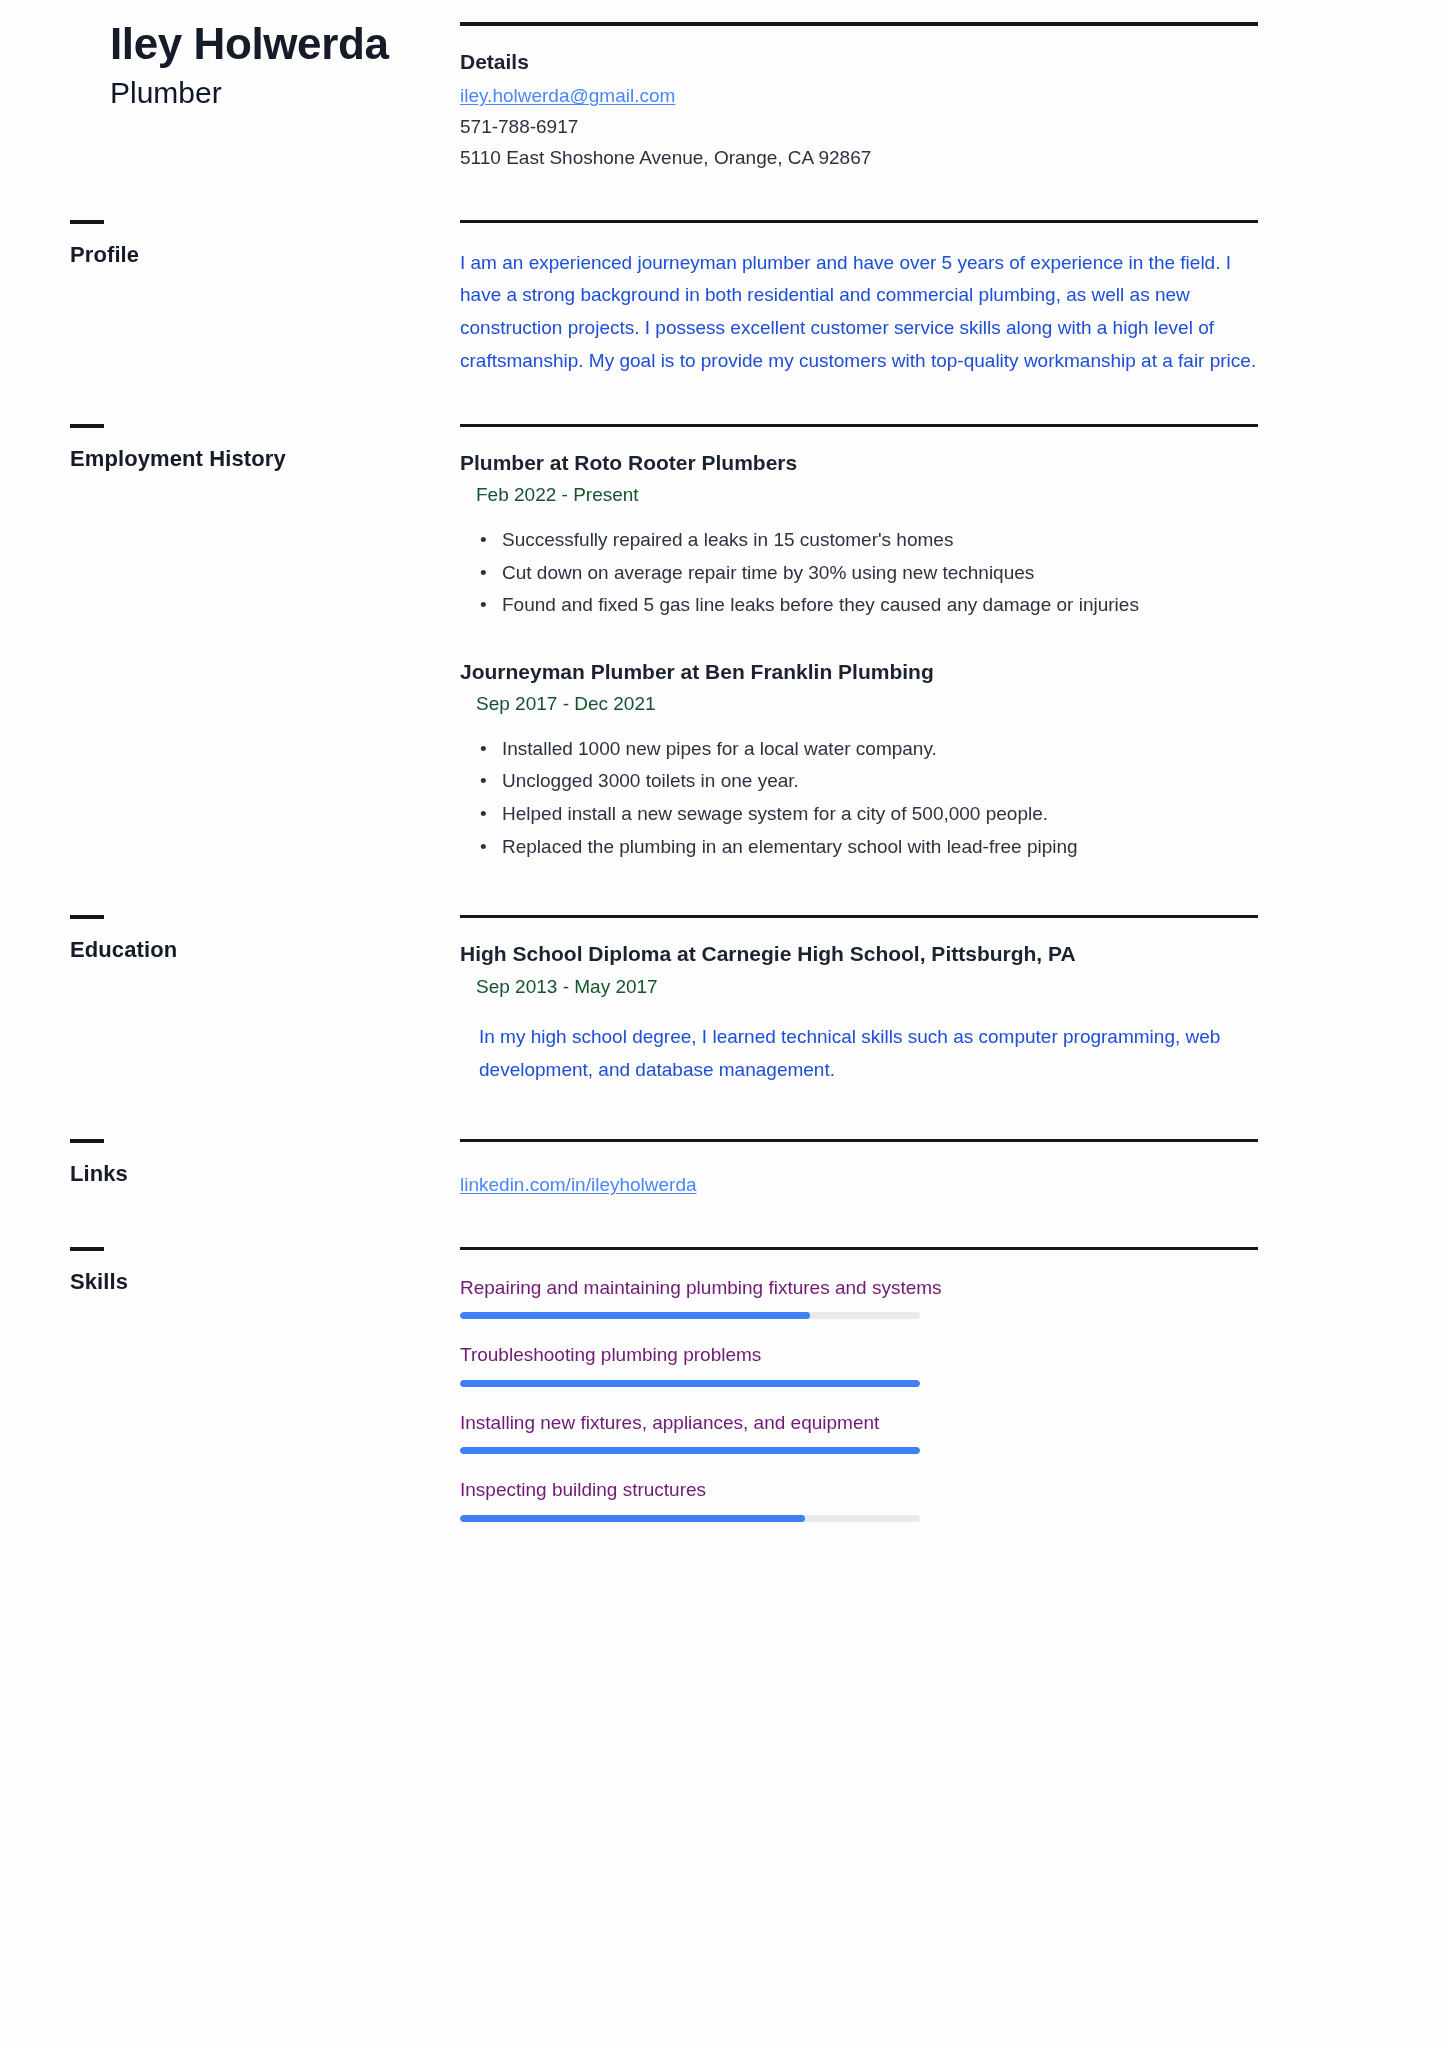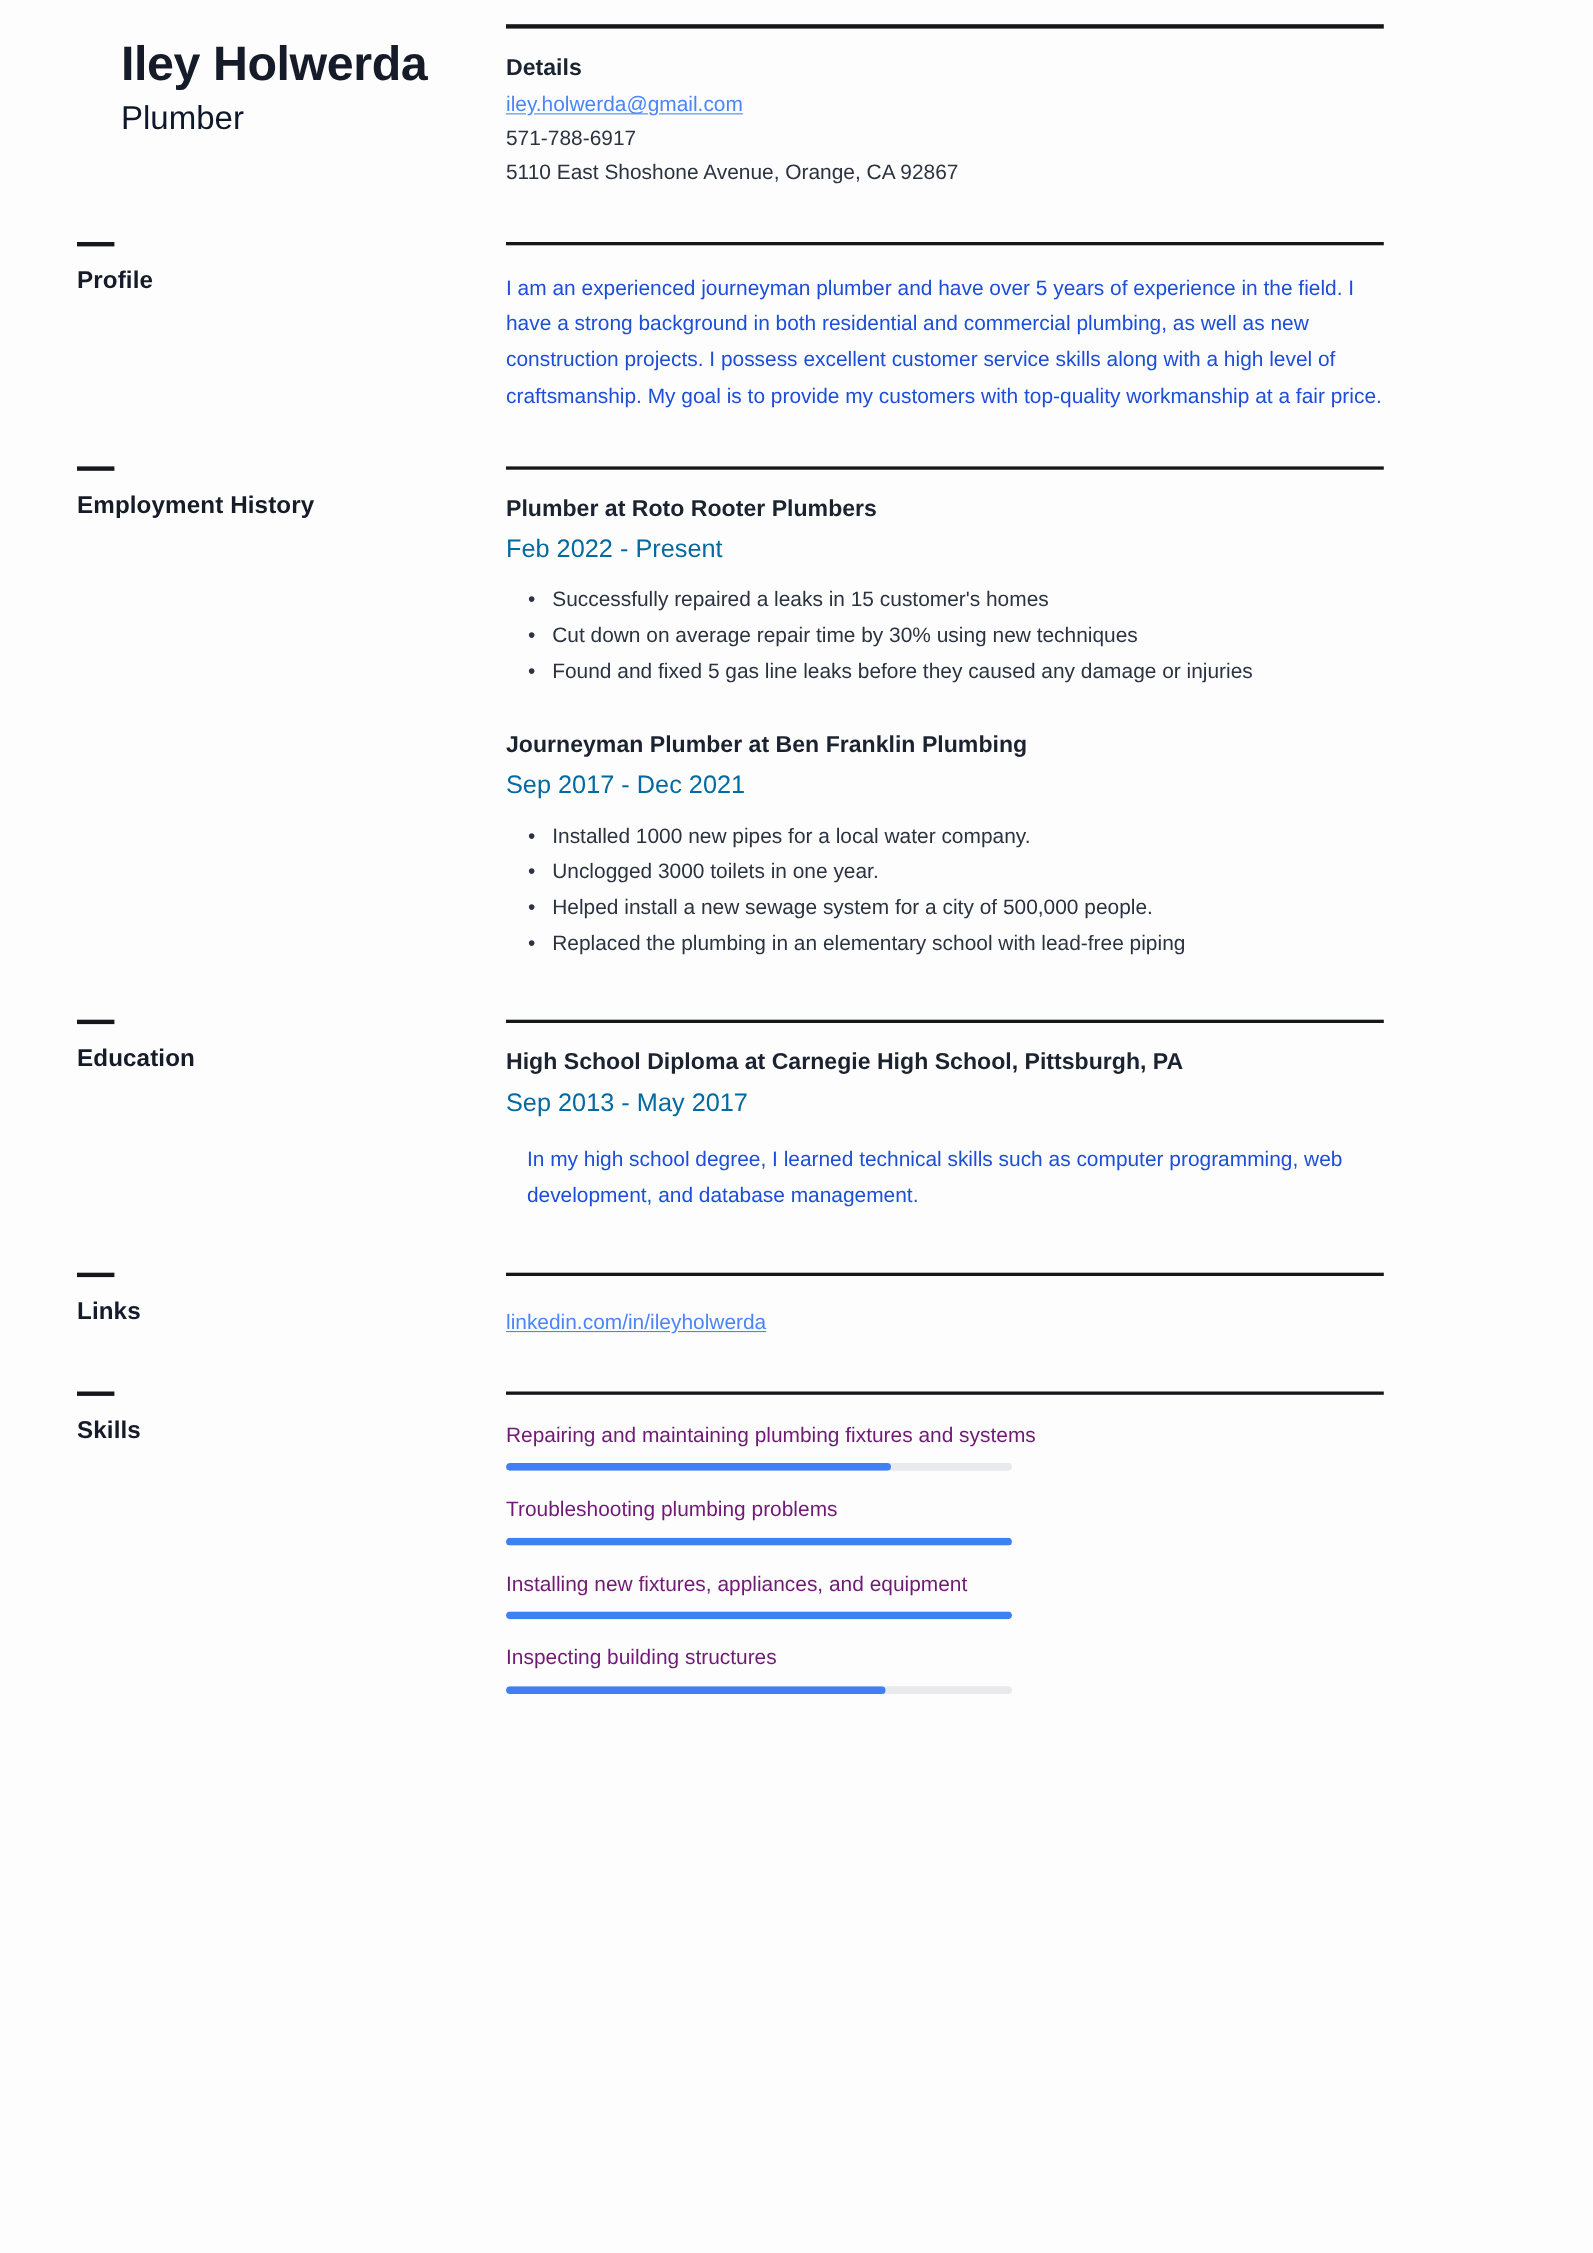--- a/index.html
+++ b/index.html
@@ -27,21 +27,21 @@
 
   
   .header-row {
     display: flex;
     align-items: flex-start;
     padding: 0 0 0 0;
   }
   .identity {
     width: 460px;
     padding-left: 110px;
-    padding-top: 35px;
+    padding-top: 20px;
   }
   .full-name {
     font-size: 44px;
     font-weight: 700;
     letter-spacing: -0.4px;
     color: #151b28;
     line-height: 1.08;
     margin: 0;
     white-space: nowrap;
   }
@@ -129,23 +129,23 @@
   .paragraph {
     font-size: 19px;
     line-height: 1.73;
     color: #1d4ed8;
     margin: 0;
     max-width: 800px;
   }
 
   .entry { margin-bottom: 6px; }
   .entry-dates {
-    font-size: 23px;
-    color: #0369a1;
-    margin: 4px 0 0 0;
+    font-size: 19px;
+    color: #14532d;
+    margin: 4px 0 0 16px;
     line-height: 1.5;
   }
   ul.bullets {
     margin: 14px 0 0 0;
     padding-left: 42px;
     list-style: none;
   }
   ul.bullets li {
     font-size: 19px;
     line-height: 1.72;

